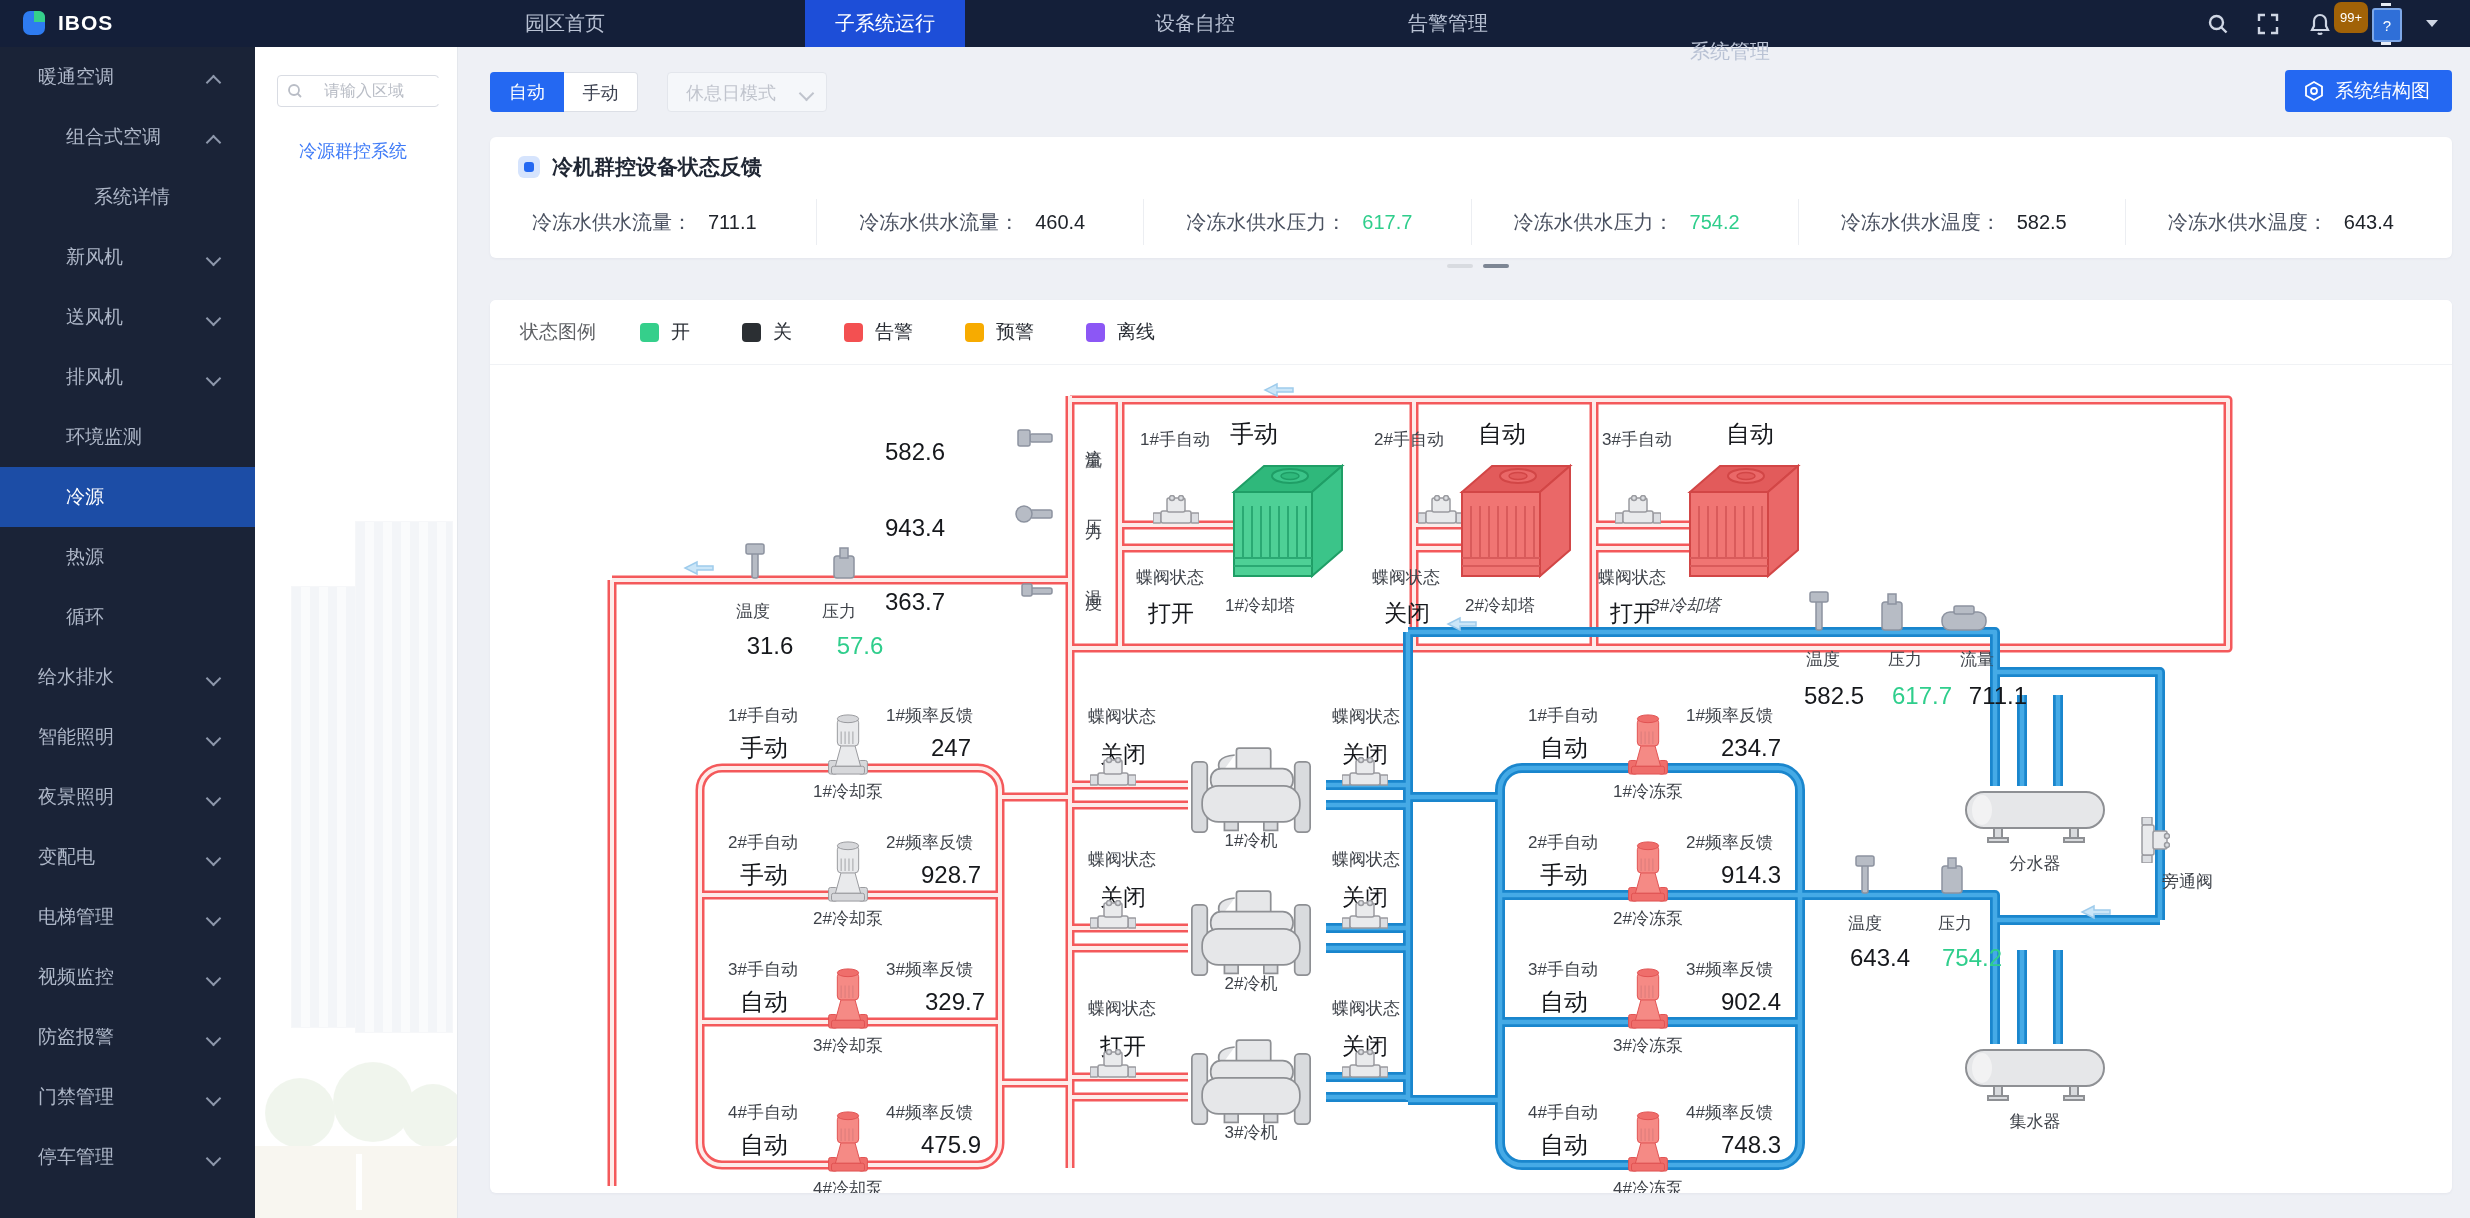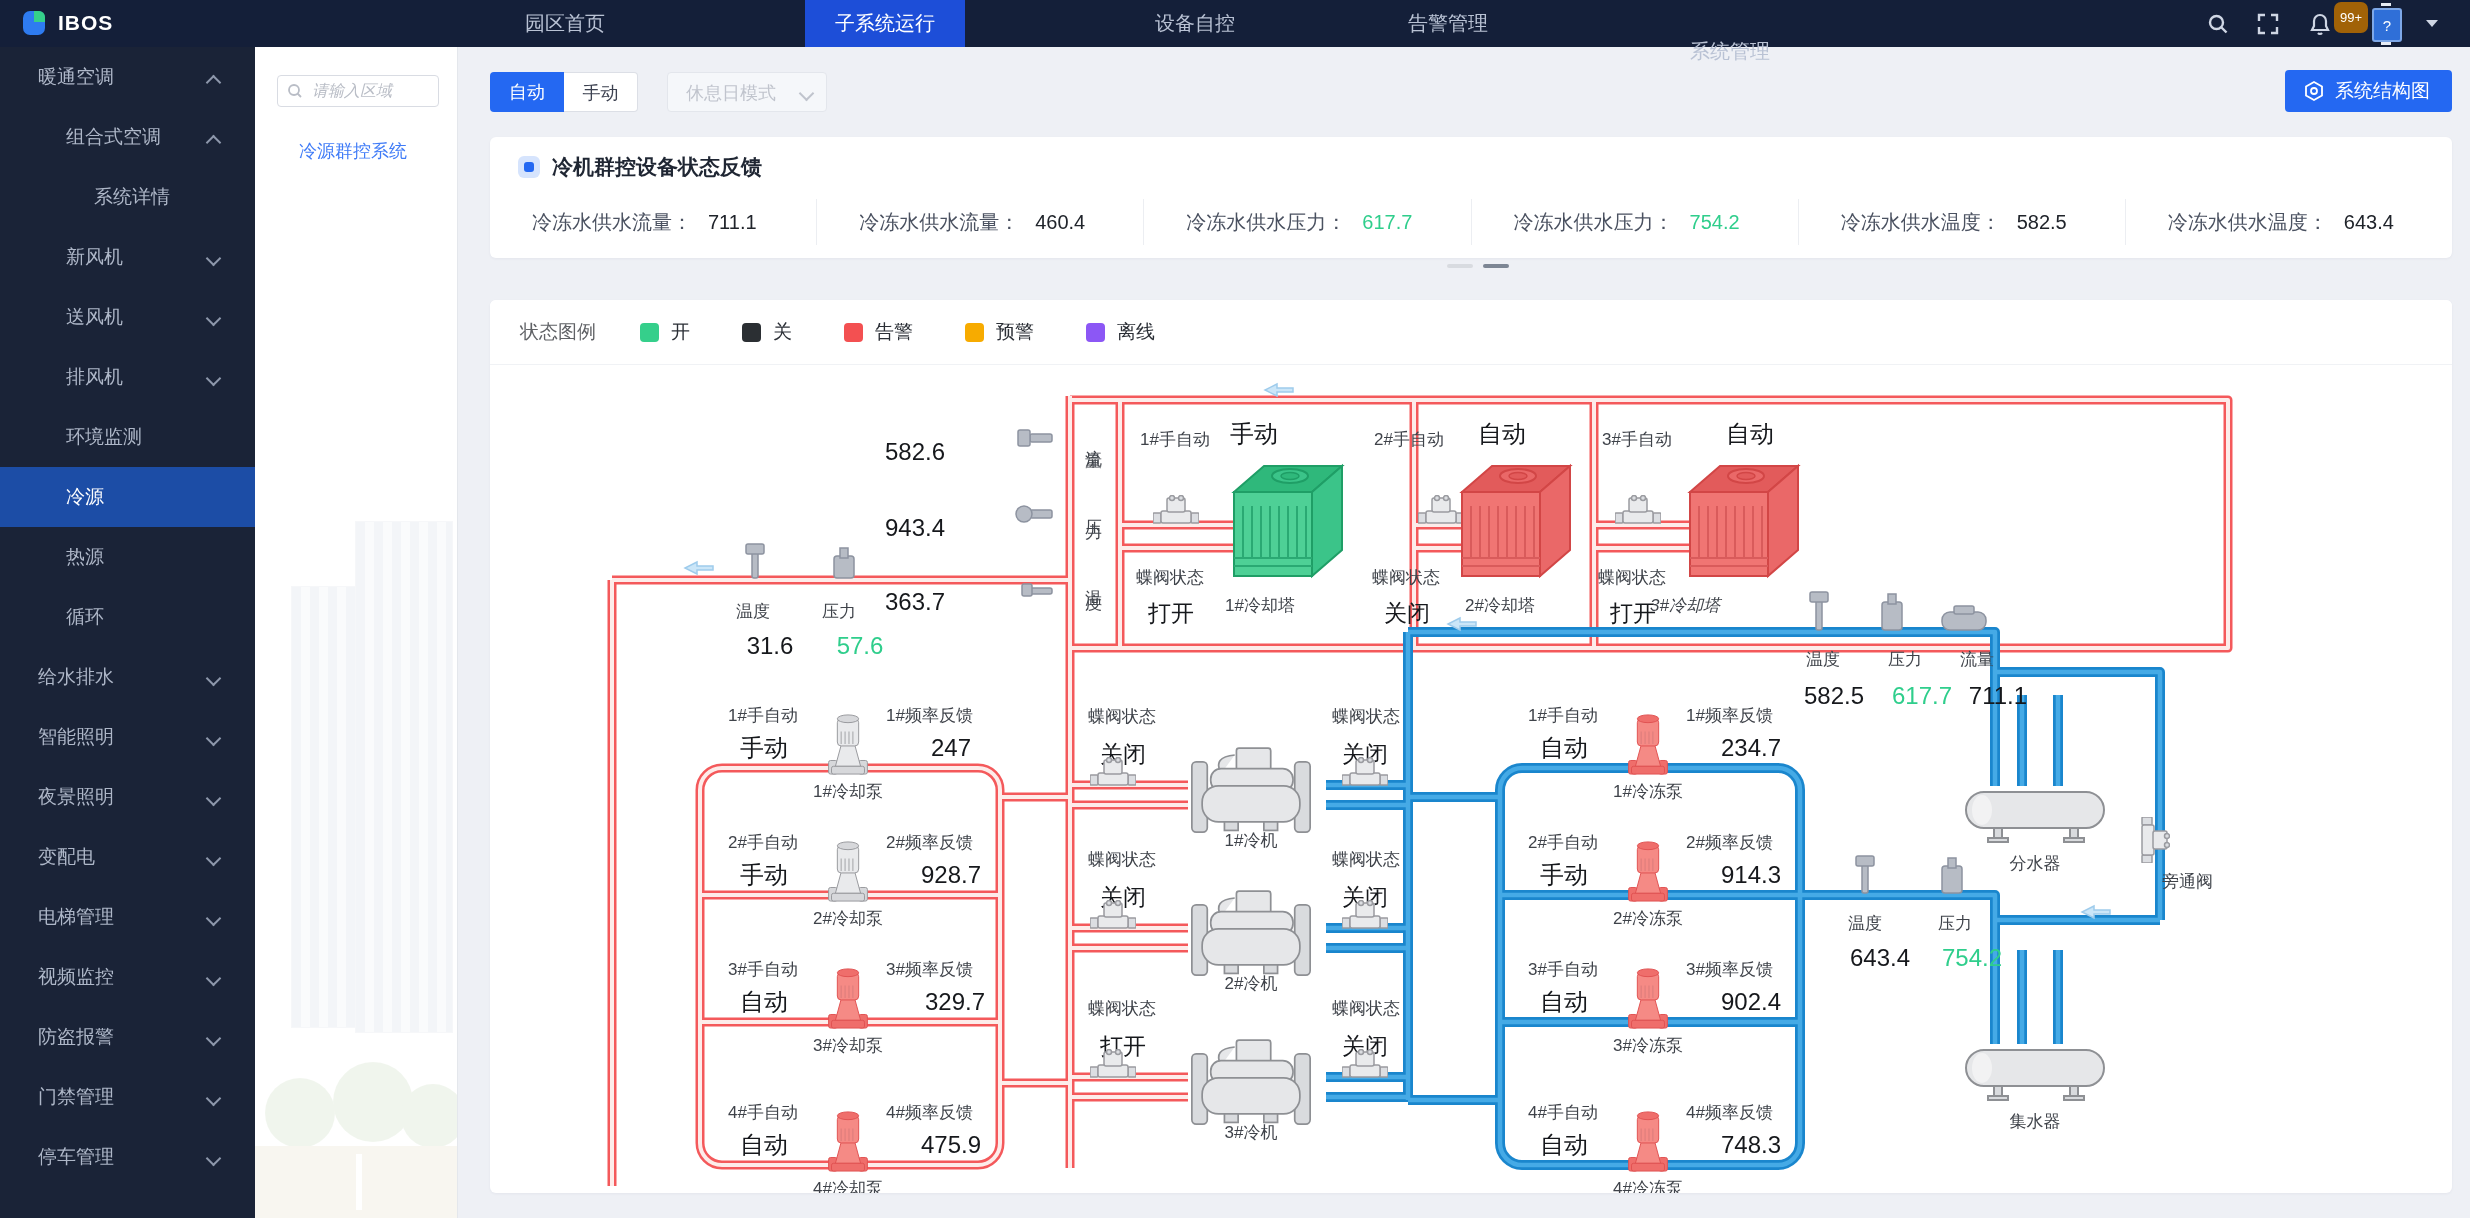--- a/index.html
+++ b/index.html
@@ -34,22 +34,22 @@
   .chev{position:absolute;right:36px;top:26px;width:9px;height:9px;border-right:2px solid #8d97ab;
         border-bottom:2px solid #8d97ab;}
   .chev.down{transform:rotate(45deg);}
   .chev.up{transform:rotate(-135deg);top:30px;}
 
   
   .subpanel{position:absolute;left:255px;top:47px;bottom:0;width:202px;background:#ffffff;
             border-right:1px solid #e4e7ec;z-index:18;}
   .search-box{position:absolute;left:22px;top:28px;width:160px;height:30px;border:1px solid #d9dce3;
               border-radius:4px;background:#fff;}
-  .search-box input{position:absolute;left:32px;top:2px;width:120px;height:24px;border:none;outline:none;
-                    font-size:16px;color:#606266;font-family:inherit;font-style:italic;}
+  .search-box input{position:absolute;left:44px;top:2px;width:120px;height:24px;border:none;outline:none;
+                    font-size:16px;color:#606266;font-family:inherit;}
   .search-box input::placeholder{color:#b9bdc6;}
   .sys-link{position:absolute;left:44px;top:92px;font-size:18px;color:#3f7bf7;cursor:pointer;}
   .watermark{position:absolute;left:0;right:0;bottom:0;height:760px;opacity:.5;pointer-events:none;overflow:hidden;}
   .bld{position:absolute;background:repeating-linear-gradient(90deg,#e9edf2 0 9px,#f7f9fb 9px 18px);border:1px solid #eef1f5;}
   .tree{position:absolute;border-radius:50%;background:#e3ecdd;}
   .road{position:absolute;left:0;right:0;bottom:0;height:72px;background:#f2eee3;}
   .lane{position:absolute;left:50%;bottom:8px;width:6px;height:56px;background:#ffffff;}
 
   
   .main{position:absolute;left:457px;top:47px;right:0;bottom:0;background:#eef0f5;overflow:hidden;}

